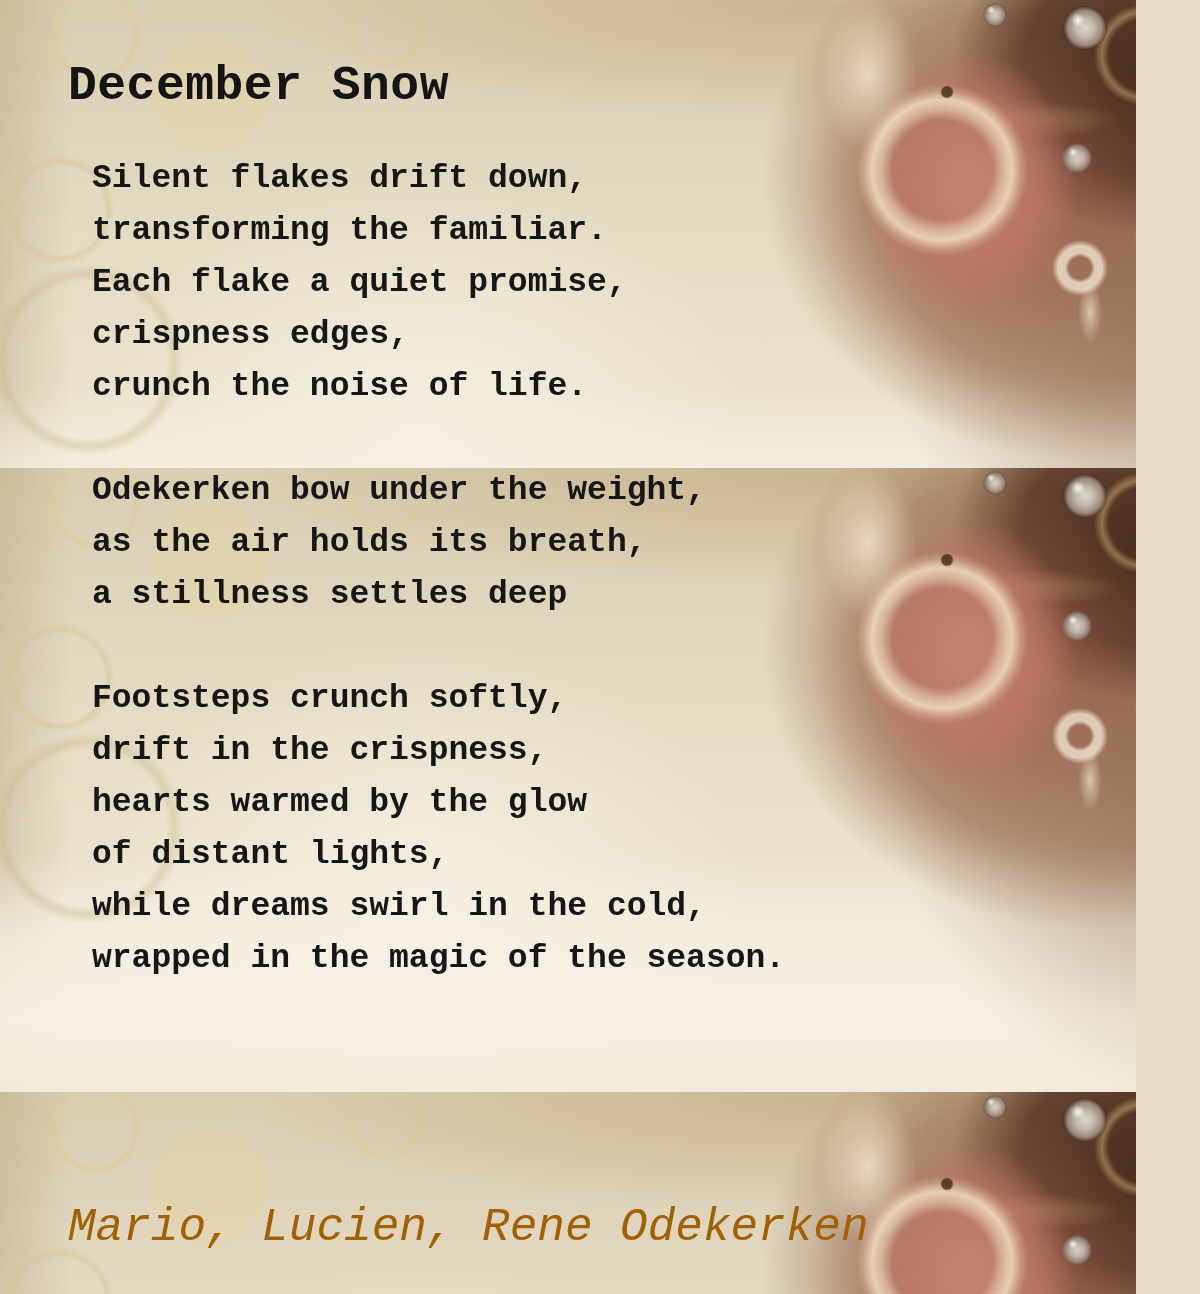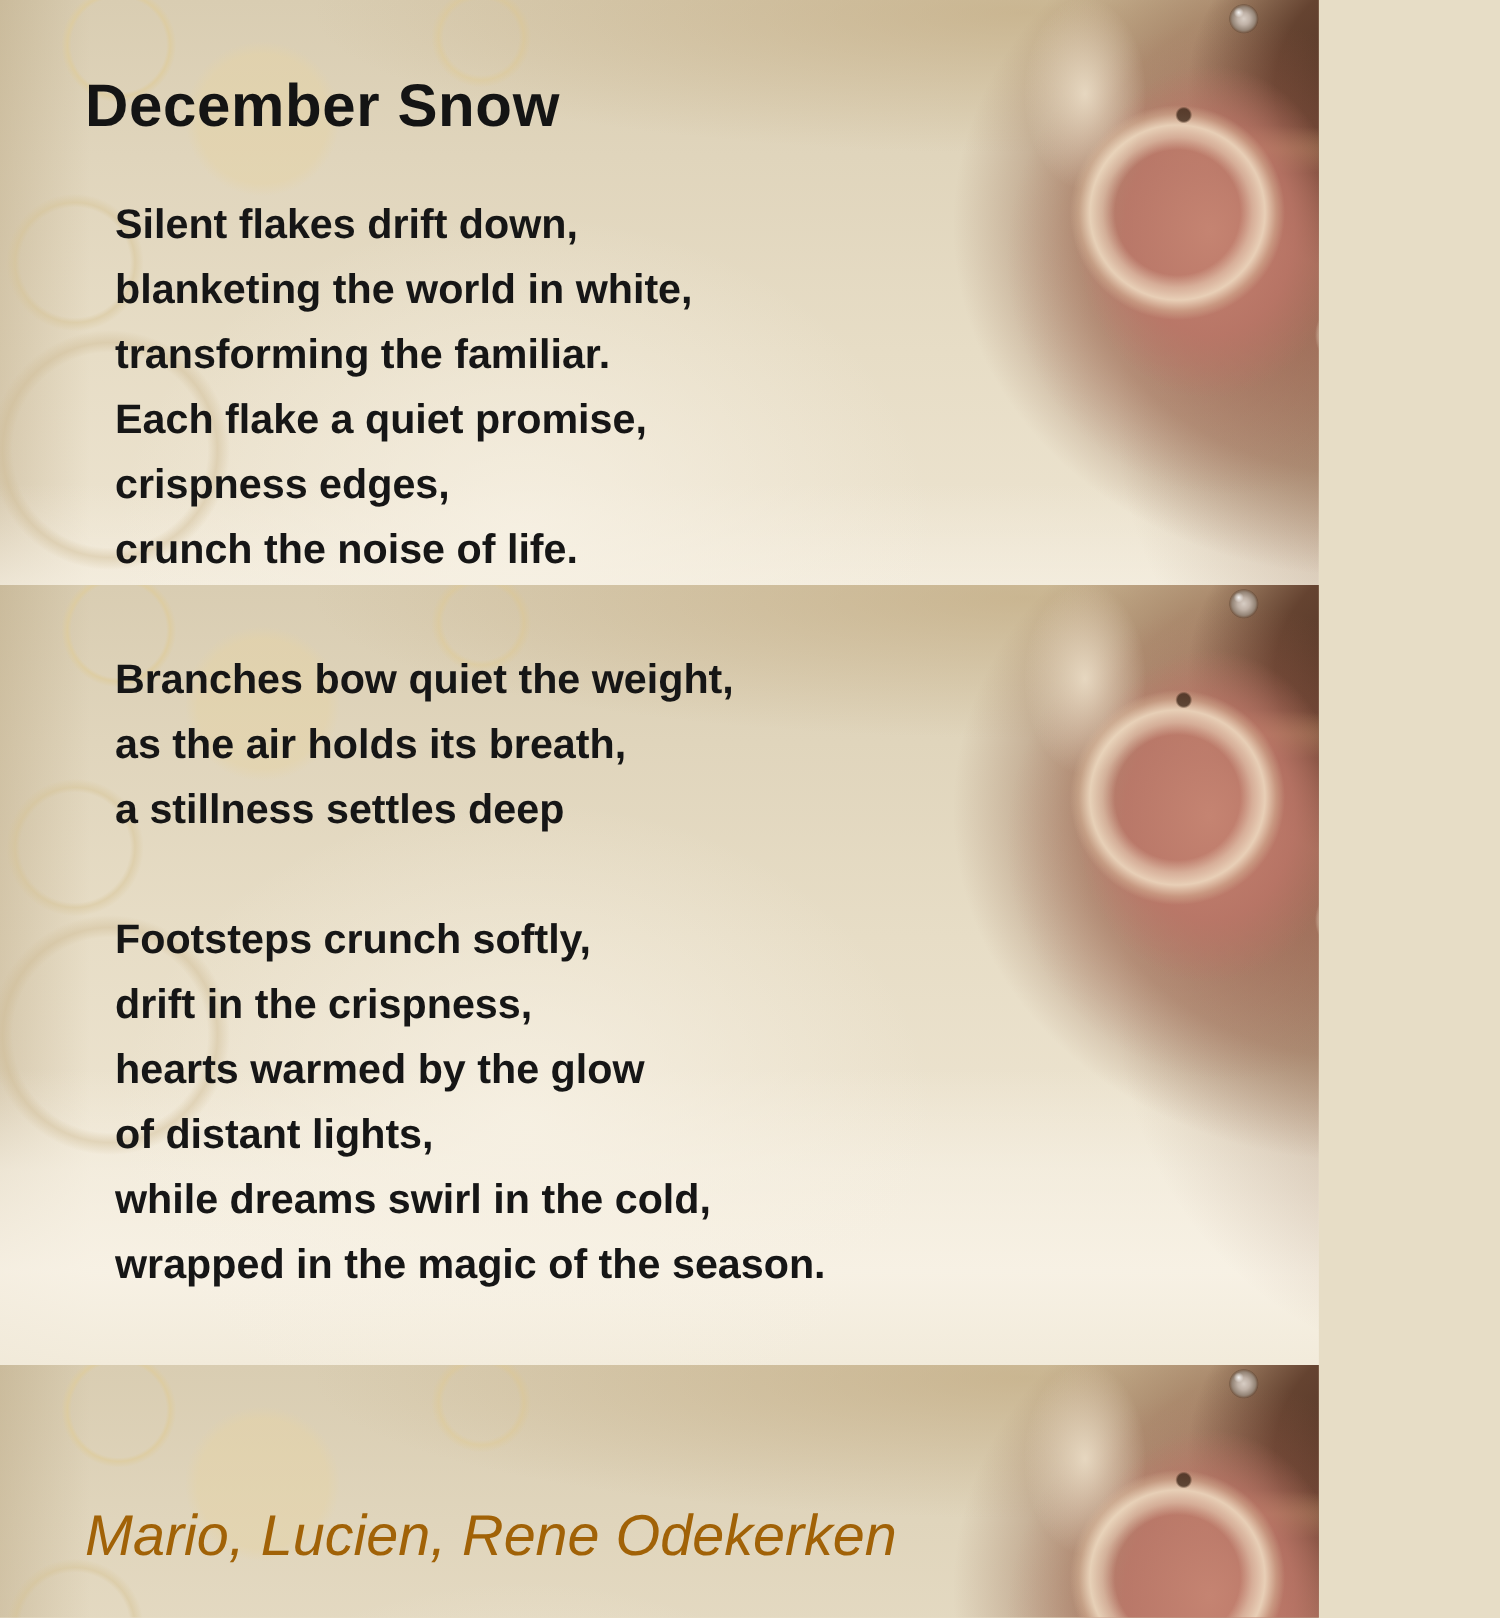--- a/index.html
+++ b/index.html
@@ -1,20 +1,20 @@
 <!DOCTYPE html>
 <html><head>
 <meta charset="utf-8">
 <style>
   html,body{margin:0;padding:0;background:#e7ddc6;}
   .page{
     position:relative;
-    width:1055px;height:1294px;
+    width:1136px;height:1294px;
     overflow:hidden;
-    font-family:Liberation Sans, sans-serif;
+    font-family:Liberation Mono, monospace;
   }
   
   .bg-block{position:absolute;left:0;width:1200px;overflow:hidden;}
   .bg-b1{top:0;height:468px;}
   .bg-b2{top:468px;height:624px;}
   .bg-b3{top:1092px;height:202px;}
   .tile{
     position:absolute;left:0;top:0;width:1200px;height:624px;
     background-image:
       
@@ -88,28 +88,27 @@
   </div>
   <div class="bg-block bg-b3">
     <div class="tile"></div>
   </div>
 
   <h1 class="title">December Snow</h1>
 
   <div class="poem">
       <p class="stanza">
         <span class="line">Silent flakes drift down,</span>
-        <span class="line">blanketing the world in white,</span>
         <span class="line">transforming the familiar.</span>
         <span class="line">Each flake a quiet promise,</span>
         <span class="line">crispness edges,</span>
         <span class="line">crunch the noise of life.</span>
       </p>
       <p class="stanza">
-        <span class="line">Branches bow quiet the weight,</span>
+        <span class="line">Odekerken bow under the weight,</span>
         <span class="line">as the air holds its breath,</span>
         <span class="line">a stillness settles deep</span>
       </p>
       <p class="stanza">
         <span class="line">Footsteps crunch softly,</span>
         <span class="line">drift in the crispness,</span>
         <span class="line">hearts warmed by the glow</span>
         <span class="line">of distant lights,</span>
         <span class="line">while dreams swirl in the cold,</span>
         <span class="line">wrapped in the magic of the season.</span>

